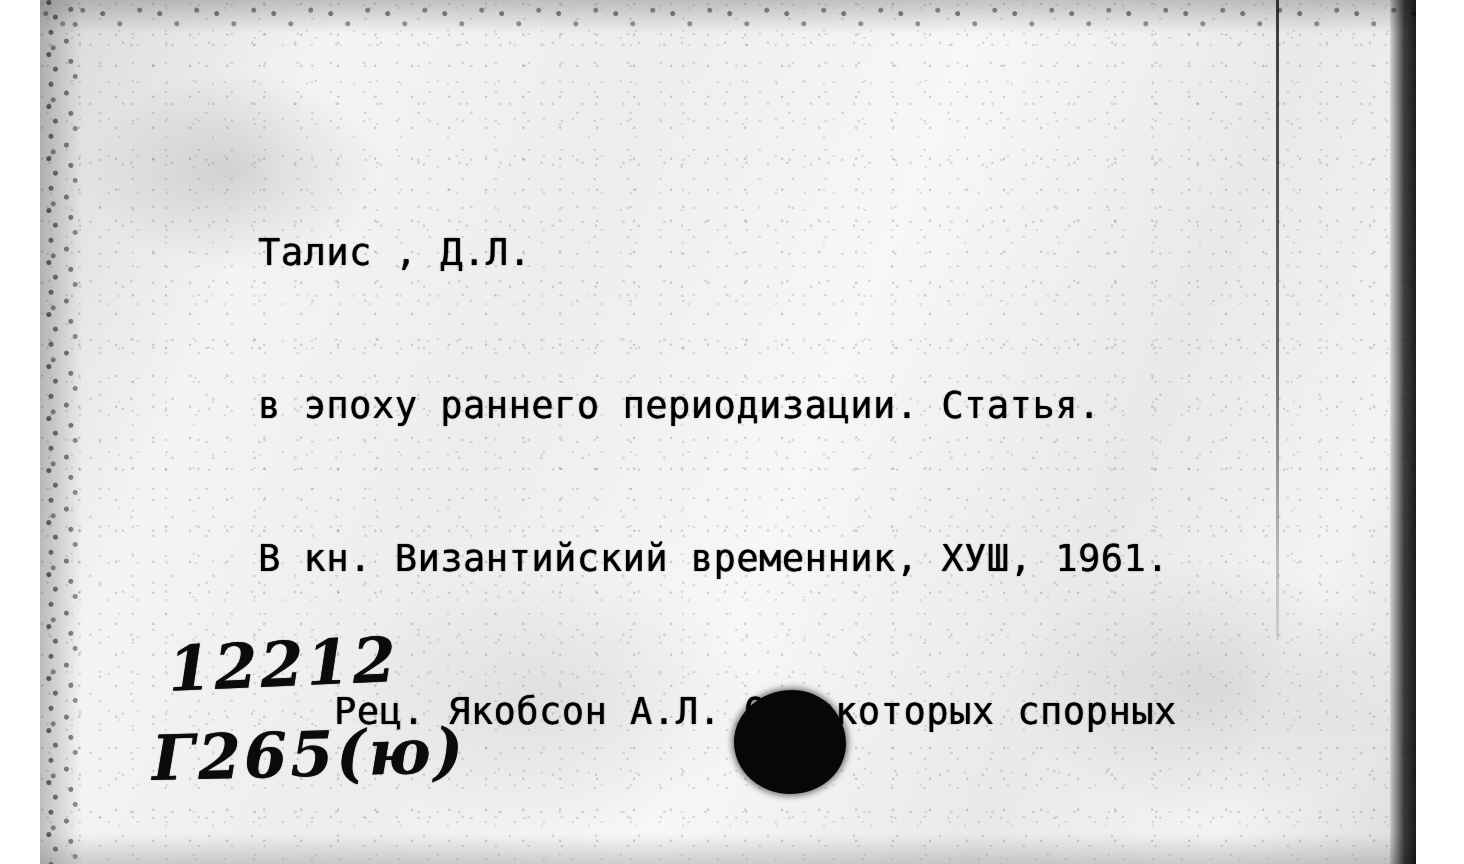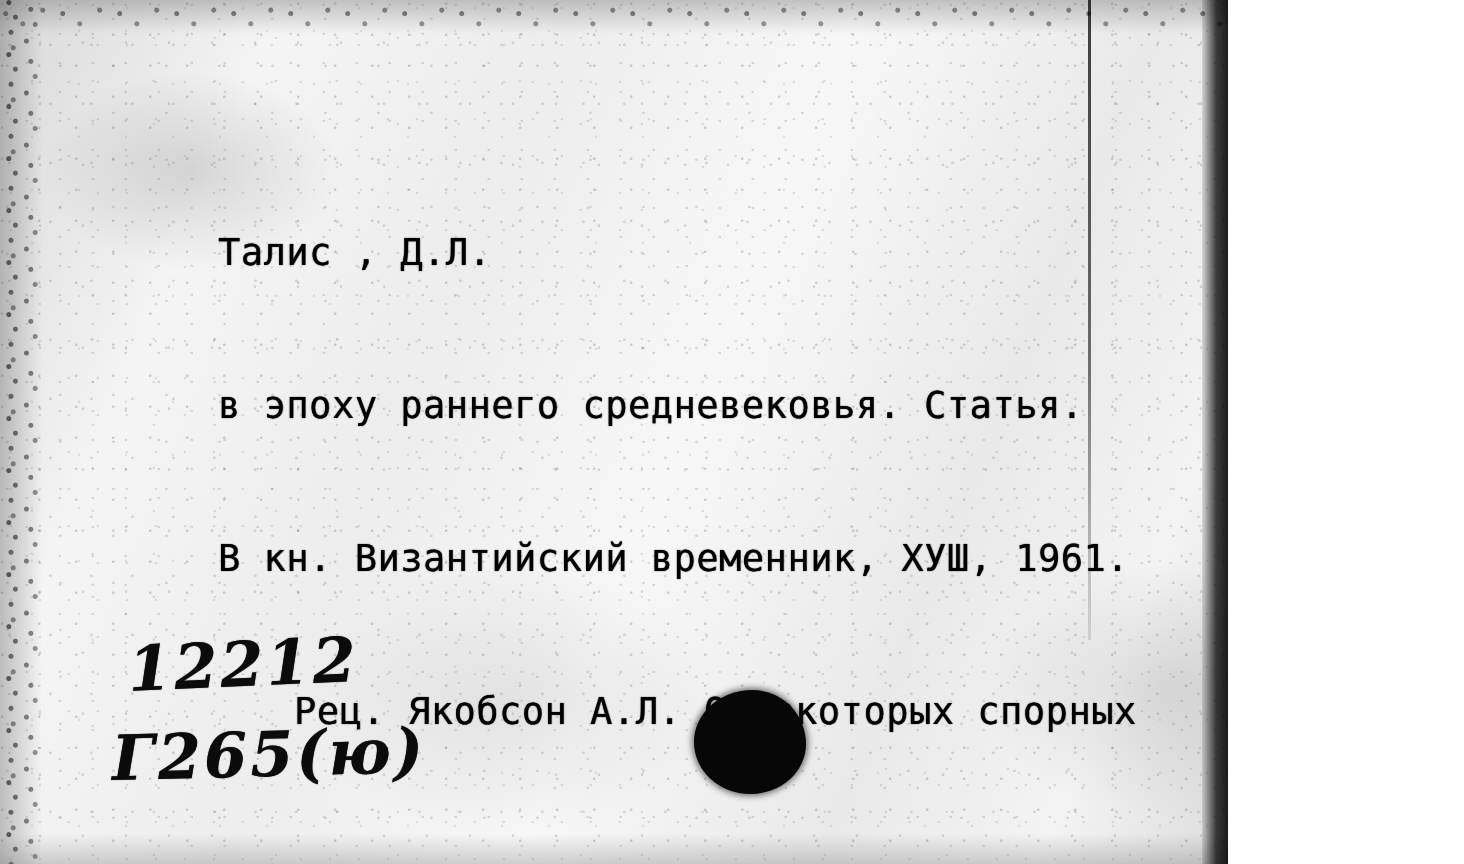--- a/index.html
+++ b/index.html
@@ -2,37 +2,38 @@
 <html><head>
 <meta charset="utf-8">
 <style>
   html, body {
     margin: 0;
     padding: 0;
     background: #ffffff;
   }
   #card {
     position: relative;
-    width: 1228px;
+    width: 1376px;
     height: 864px;
     overflow: hidden;
     background: #f2f2f2;
     
     background-image:
       radial-gradient(circle at 6% 12%, rgba(0,0,0,0.16) 0 1px, transparent 1.6px),
       radial-gradient(circle at 14% 40%, rgba(0,0,0,0.13) 0 1px, transparent 1.6px),
       radial-gradient(circle at 23% 76%, rgba(0,0,0,0.12) 0 1px, transparent 1.8px),
       radial-gradient(circle at 37% 22%, rgba(0,0,0,0.10) 0 1px, transparent 1.5px),
       radial-gradient(circle at 52% 88%, rgba(0,0,0,0.10) 0 1px, transparent 1.5px),
       radial-gradient(circle at 68% 58%, rgba(0,0,0,0.09) 0 1px, transparent 1.5px),
       radial-gradient(circle at 81% 17%, rgba(0,0,0,0.12) 0 1px, transparent 1.6px),
       radial-gradient(circle at 93% 70%, rgba(0,0,0,0.13) 0 1px, transparent 1.7px),
       linear-gradient(112deg, #d8d8d8 0%, #f4f4f4 18%, #ededed 36%, #f7f7f7 55%, #e9e9e9 74%, #f3f3f3 88%, #dcdcdc 100%);
     background-size: 37px 31px, 53px 47px, 41px 59px, 29px 37px, 61px 43px, 47px 53px, 33px 29px, 43px 61px, 100% 100%;
     font-family: "DejaVu Sans Mono", monospace;
+    margin-left: 40px;
   }
   
   #edge-noise-left {
     position: absolute; left: 0; top: 0; width: 42px; height: 864px;
     background:
       radial-gradient(circle at 20% 5%, rgba(0,0,0,.55) 0 2px, transparent 3px),
       radial-gradient(circle at 70% 18%, rgba(0,0,0,.45) 0 2px, transparent 3px),
       radial-gradient(circle at 35% 33%, rgba(0,0,0,.50) 0 2px, transparent 3px),
       radial-gradient(circle at 80% 47%, rgba(0,0,0,.40) 0 2px, transparent 3px),
       radial-gradient(circle at 25% 62%, rgba(0,0,0,.50) 0 2px, transparent 3px),
@@ -131,21 +132,21 @@
   <div id="smudge-c" class="smudge"></div>
 
   <div id="edge-noise-top"></div>
   <div id="edge-noise-left"></div>
   <div id="edge-noise-bottom"></div>
   <div id="right-rule"></div>
   <div id="right-stripe"></div>
 
   <div id="typed-block">
     <span class="tline">Талис , Д.Л.</span>
-    <span class="tline">в эпоху раннего средневековья. Статья.</span>
+    <span class="tline">в эпоху раннего периодизации. Статья.</span>
     <span class="tline">В кн. Византийский временник, ХУШ, 1961.</span>
     <span class="tline indent">Рец. Якобсон А.Л. О некоторых спорных</span>
     
     
     
   </div>
 
   <div id="hand-line-1" class="hand">12212</div>
   <div id="hand-line-2" class="hand">Г265(ю)</div>
 

